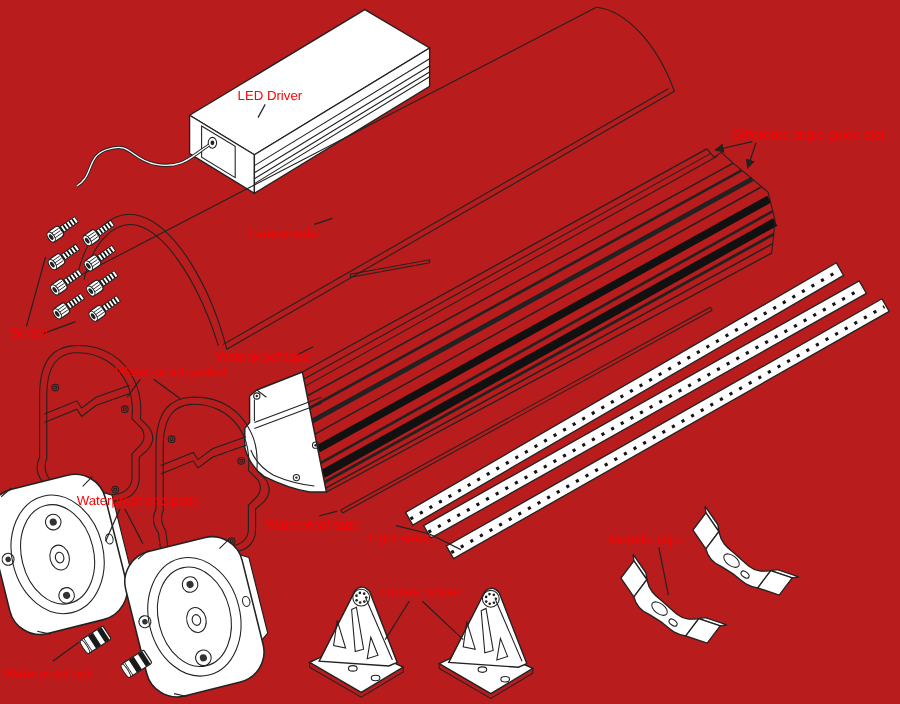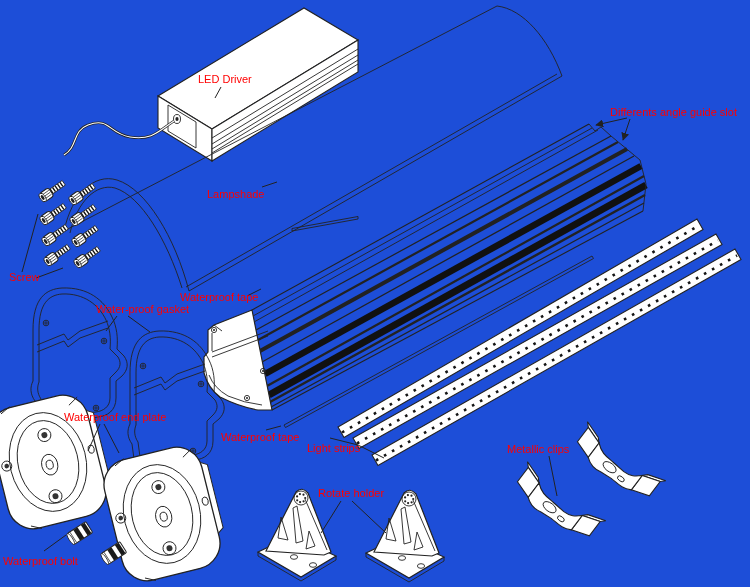--- a/index.html
+++ b/index.html
@@ -1,16 +1,16 @@
 <!DOCTYPE html>
 <html><head>
 <meta charset="utf-8">
 <style>
   html,body{margin:0;padding:0;background:#fff;}
-  .stage{position:relative;width:750px;height:587px;background:#1d4ed8;overflow:hidden;
+  .stage{position:relative;width:750px;height:587px;background:#b91c1c;overflow:hidden;
          font-family:"Liberation Sans",sans-serif;}
   svg{display:block;}
   .label{font-family:"Liberation Sans",sans-serif;font-size:11px;fill:#ff0000;}
   .w{fill:#ffffff;stroke:#222222;stroke-width:1.1;}
   .thin{stroke:#222222;stroke-width:0.9;fill:none;}
   .leader{stroke:#222222;stroke-width:1;fill:none;}
 </style>
 </head>
 <body>
 

